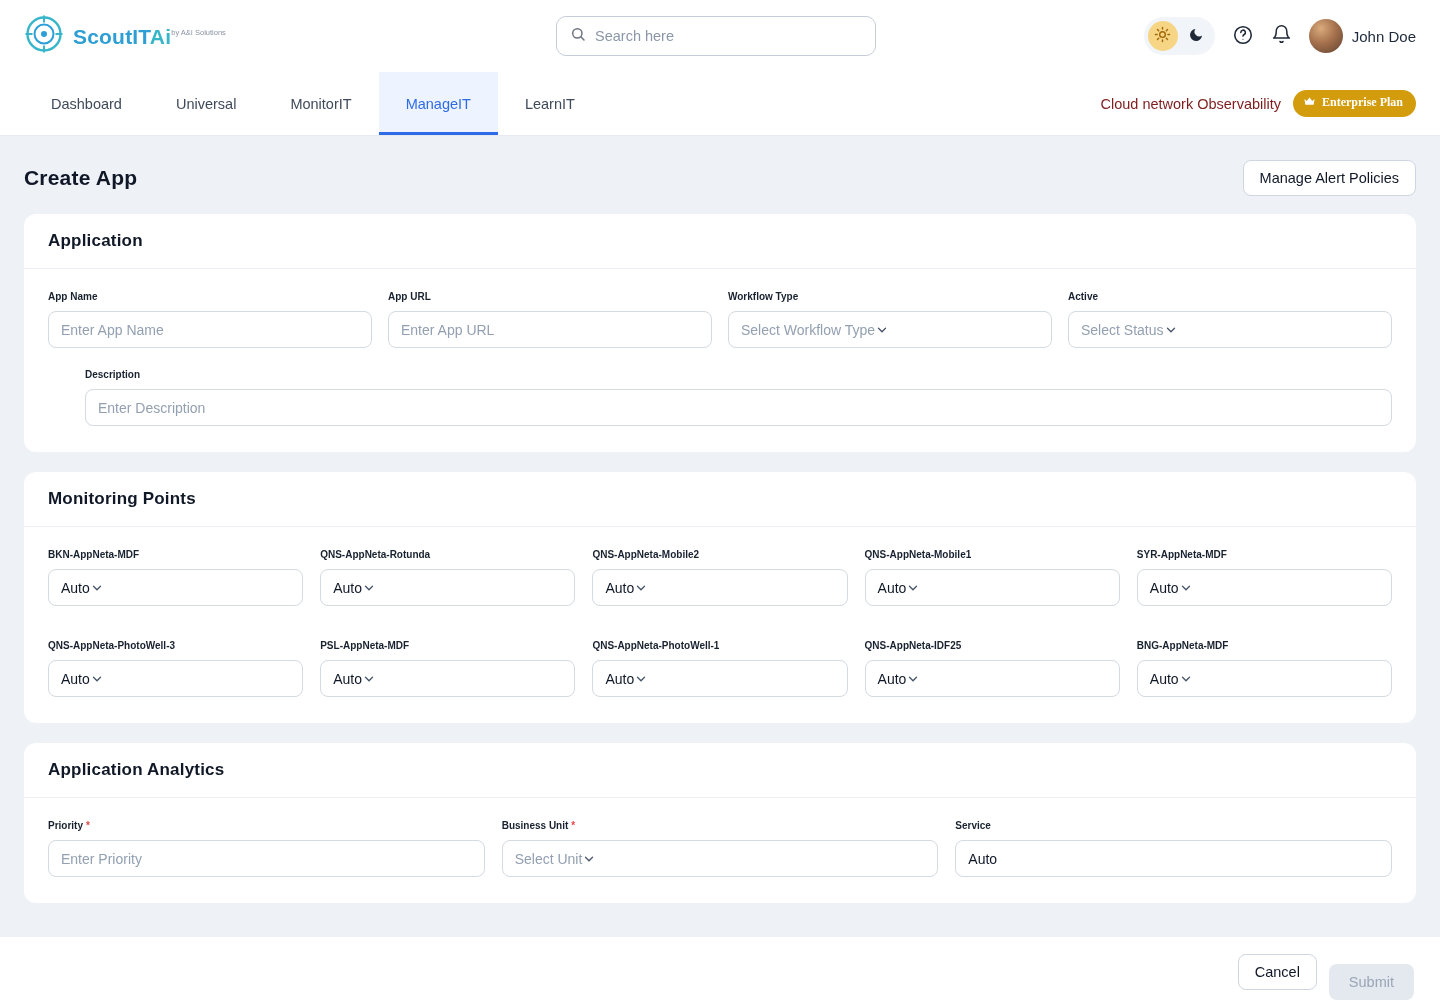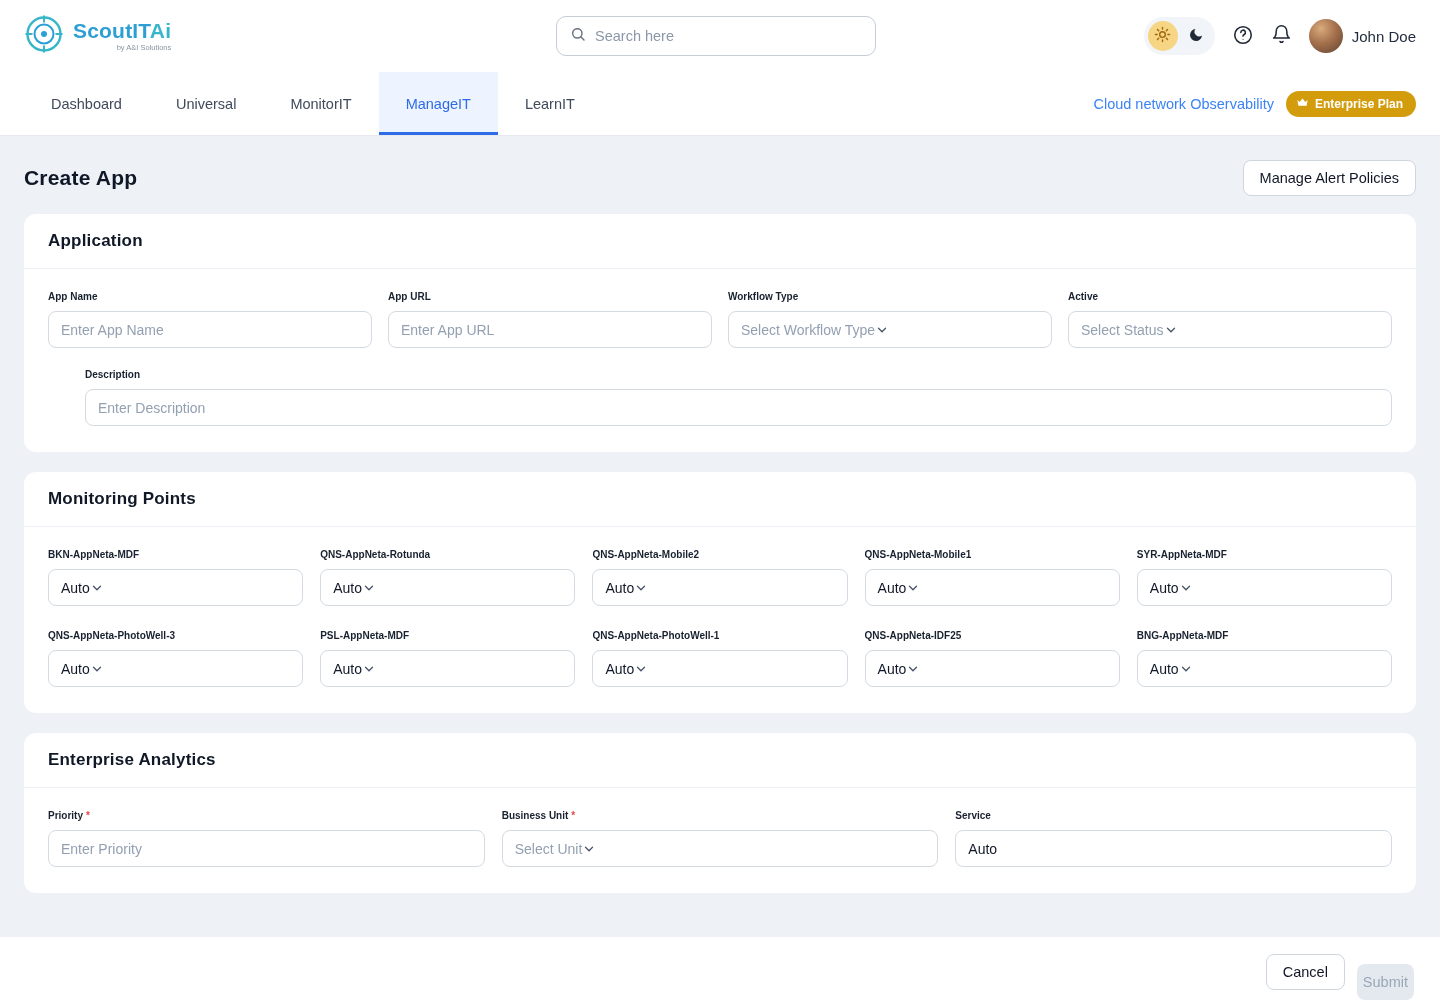--- a/index.html
+++ b/index.html
@@ -11,21 +11,21 @@
     display: flex;
     flex-direction: column;
     overflow: hidden;
   }
   
   .header {
     height: 72px; background: #fff; display: flex; align-items: center;
     padding: 0 24px; position: relative; flex-shrink: 0;
   }
   .logo { display: flex; align-items: center; gap: 9px; }
-  .logo-text { display: flex; flex-direction: column; line-height: 1; }
+  .logo-text { display: flex; flex-direction: row; line-height: 1; }
   .brand-line { font-size: 21px; font-weight: 700; letter-spacing: .2px; }
   .brand-main { color: #2e9fd4; }
   .brand-suffix { color: var(--logo-teal, #38b6c9); }
   .tagline { font-size: 7.5px; color: #8a94a3; text-align: right; margin-top: 3px; }
   .search {
     position: absolute; left: 556px; top: 16px; width: 320px; height: 40px;
     border: 1px solid #c6cdd8; border-radius: 10px;
     display: flex; align-items: center; gap: 9px; padding: 0 13px; background: #fff;
   }
   .search input { border: none; outline: none; flex: 1; font-size: 14.5px; color: #334155; font-family: inherit; background: transparent; }
@@ -41,58 +41,58 @@
     background: radial-gradient(circle at 35% 28%, #d9ab7c 0%, #a5714d 45%, #5f4130 100%);
     cursor: pointer;
   }
   .user-name { font-size: 15px; color: #1e293b; }
   
   .nav { height: 64px; background: #fff; border-bottom: 1px solid #e6eaf0; display: flex; align-items: stretch; padding: 0 24px; flex-shrink: 0; }
   .tabs { display: flex; align-items: stretch; }
   .tab { display: flex; align-items: center; padding: 0 27px; font-size: 14.5px; color: #3f4a5a; cursor: pointer; border-bottom: 3px solid transparent; border-top: 3px solid transparent; }
   .tab.active { color: var(--accent-blue, #2e6be6); background: #eef4ff; border-bottom-color: var(--accent-blue, #2e6be6); font-weight: 500; }
   .nav-right { margin-left: auto; display: flex; align-items: center; gap: 12px; }
-  .context-label { font-size: 14.5px; color: #3b82f6; }
+  .context-label { font-size: 14.5px; color: #7f1d1d; }
   .plan-badge {
     background: var(--badge-amber, #d39c0c); color: #fff; font-size: 12px; font-weight: 700;
-    border-radius: 999px; padding: 5px 13px 5px 10px; display: flex; align-items: center; gap: 6px; cursor: pointer;
+    border-radius: 999px; padding: 5px 13px 5px 10px; display: flex; align-items: flex-start; gap: 6px; cursor: pointer; font-family: Liberation Serif, serif;
   }
   
   .main { flex: 1; padding: 20px 24px 0; overflow: hidden; }
   .page-head { display: flex; justify-content: space-between; align-items: center; margin: 4px 0 18px; }
   .page-title { font-size: 21px; font-weight: 700; color: #101828; letter-spacing: .2px; }
   .btn-secondary {
     background: #fff; border: 1px solid #cfd6e0; border-radius: 8px; padding: 9px 16px;
     font-size: 14.5px; color: #101828; font-weight: 500; cursor: pointer; font-family: inherit;
   }
   .card { background: #fff; border-radius: 12px; margin-bottom: 20px; }
   .card-head { padding: 17px 24px; border-bottom: 1px solid #eceff3; }
   .card-title { font-size: 17px; font-weight: 700; color: #101828; letter-spacing: .2px; }
   .card-body { padding: 22px 24px 26px; }
   .grid-4 { display: grid; grid-template-columns: repeat(4, 1fr); gap: 16px; }
-  .grid-5 { display: grid; grid-template-columns: repeat(5, 1fr); gap: 24px 17px; }
+  .grid-5 { display: grid; grid-template-columns: repeat(5, 1fr); gap: 34px 17px; }
   .grid-3 { display: grid; grid-template-columns: repeat(3, 1fr); gap: 17px; }
   .field label { display: block; font-size: 10px; font-weight: 700; color: #18212f; margin-bottom: 9px; }
   .control {
     height: 37px; border: 1px solid #d4dae2; border-radius: 8px; width: 100%;
     padding: 0 12px; font-size: 14px; color: #101828; background: #fff;
     display: flex; align-items: center; font-family: inherit;
   }
   input.control { outline: none; }
   input.control::placeholder { color: #93a0b1; }
   .select { justify-content: flex-start; cursor: pointer; }
   .select .ph { color: #93a0b1; }
   .select .val { color: #101828; }
   .req { color: var(--required-red, #ef4444); margin-left: 3px; }
   .desc-field { margin-top: 21px; margin-left: 37px; }
   
   .footer { height: 70px; background: #fff; display: flex; align-items: center; justify-content: flex-end; gap: 12px; padding: 0 26px; flex-shrink: 0; }
   .btn-submit {
     background: #e4e9f0; color: #9aa6b5; border: none; border-radius: 8px;
-    padding: 10px 6px; font-size: 14.5px; font-weight: 500; cursor: pointer; font-family: inherit; margin-top: 20px;
+    padding: 10px 20px; font-size: 14.5px; font-weight: 500; cursor: pointer; font-family: inherit; margin-top: 20px;
   }
   .chev svg { display: block; }
 </style>
 </head>
 <body>
 
 <header class="header">
   <div class="logo">
     <span>
       <svg width="40" height="40" viewBox="0 0 40 40" fill="none">
@@ -349,21 +349,21 @@
               </span>
           </div>
         </div>
 
       </div>
     </div>
   </section>
 
   <section class="card">
     <div class="card-head">
-      <h2 class="card-title">Enterprise Analytics</h2>
+      <h2 class="card-title">Application Analytics</h2>
     </div>
     <div class="card-body">
       <div class="grid-3">
         <div class="field">
           <label><span>Priority</span><span class="req">*</span></label>
           <input class="control" type="text" placeholder="Enter Priority" style="">
         </div>
         <div class="field">
           <label><span>Business Unit</span><span class="req">*</span></label>
           <div class="control select">

